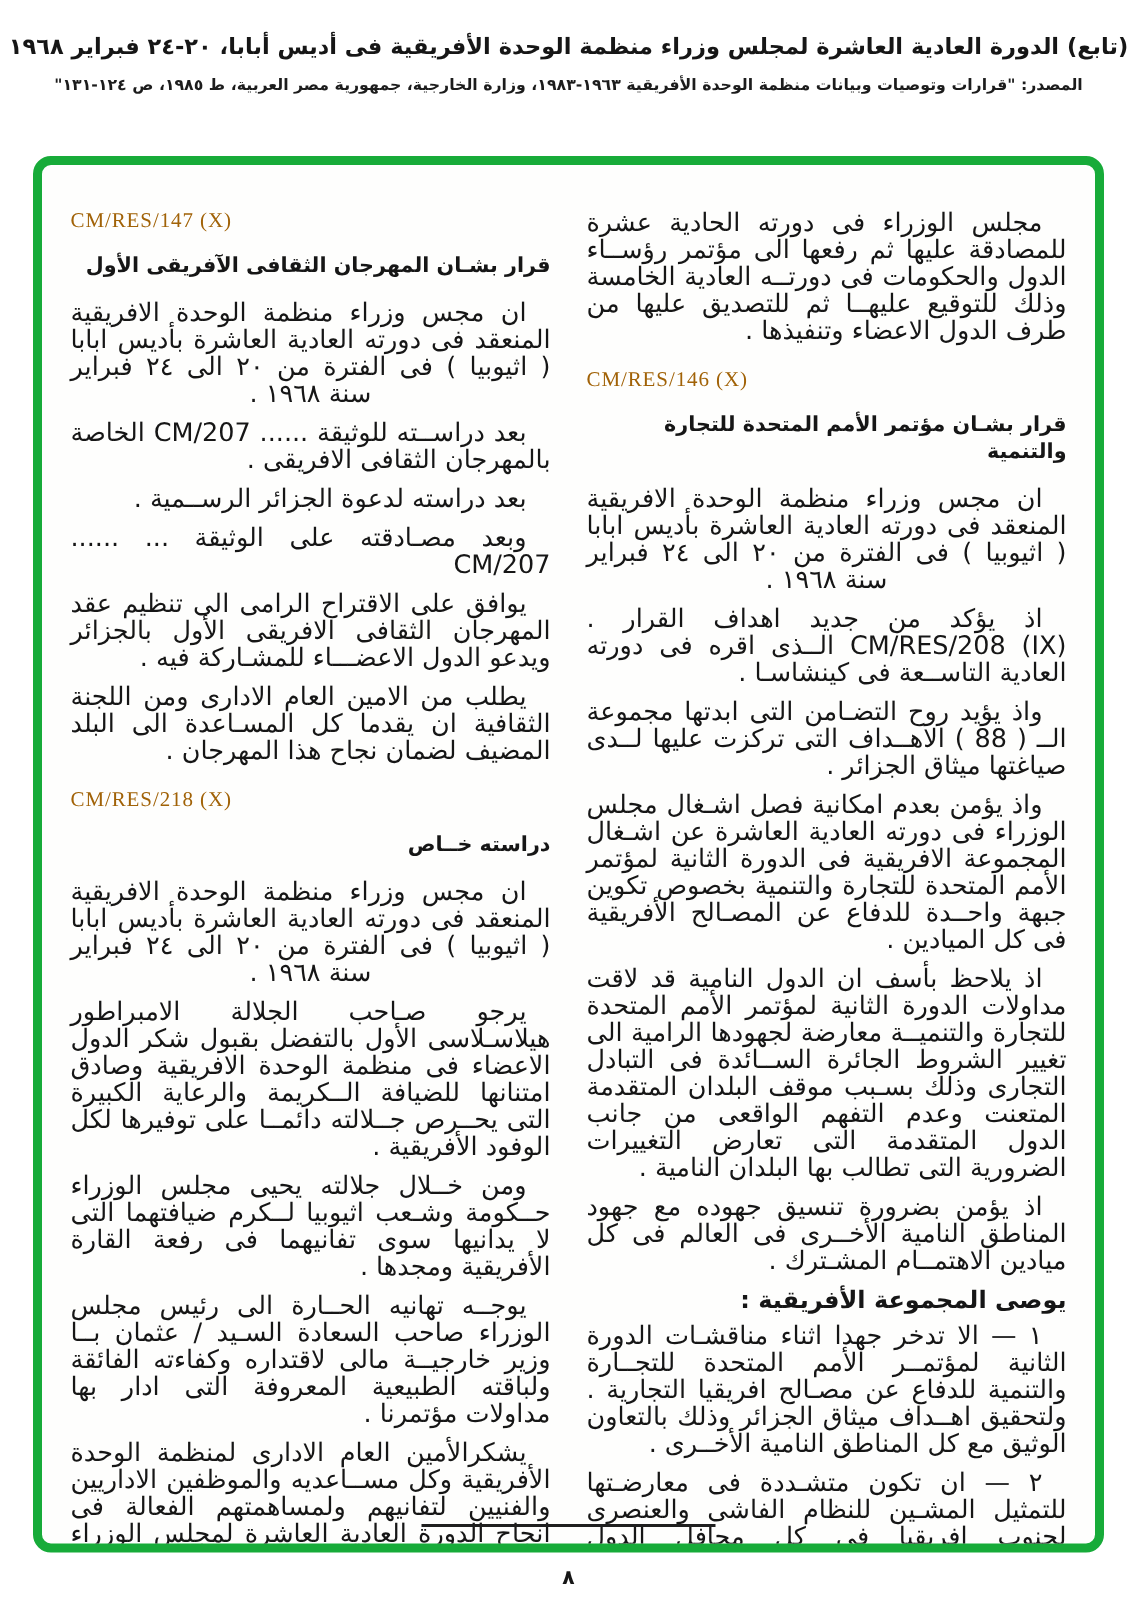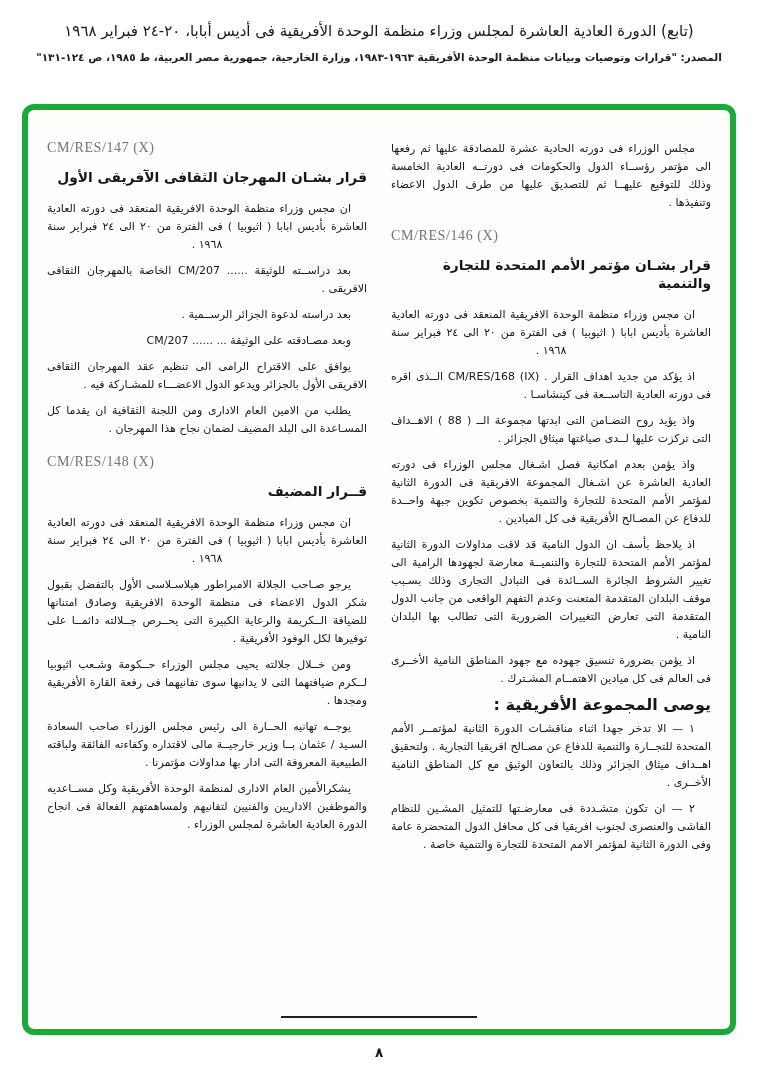--- a/index.html
+++ b/index.html
@@ -10,21 +10,21 @@
     color:#161616;
     position:relative;
     overflow:hidden;
   }
   .page-header{
     text-align:center;
     direction:rtl;
     padding-top:21px;
   }
   .doc-title{
-    font-weight:normal;
+    font-weight:bold;
     font-size:15px;
     line-height:20px;
     letter-spacing:0;
   }
   .doc-source{
     font-weight:bold;
     font-size:10.5px;
     margin-top:10px;
     color:#1c1c1c;
   }
@@ -45,36 +45,36 @@
     padding:30px 19px 0 19px;
     box-sizing:border-box;
   }
   .col{
     flex:1 1 0;
     min-width:0;
     direction:rtl;
   }
   .para{
     margin:0 0 8px 0;
-    font-size:11px;
+    font-size:17px;
     line-height:18px;
     text-align:justify;
     text-align-last:start;
     text-indent:16px;
   }
   .para.last-center{ text-align-last:center; }
   .para.tight{ margin-bottom:8px; }
   .ref{
     direction:ltr;
     text-align:left;
     font-family:"Liberation Serif","DejaVu Serif",serif;
     font-size:14px;
     letter-spacing:0.6px;
     margin:16px 0 12px 0;
-    color:#737373;
+    color:#a16207;
   }
   .col .ref:first-child{ margin-top:0; }
   .heading{
     font-size:13.8px;
     font-weight:bold;
     text-align:right;
     margin:0 0 14px 0;
     line-height:18px;
   }
   .subheading{
@@ -111,41 +111,41 @@
 </header>
 
 <div class="frame">
   <div class="columns">
 
     <section class="col">
       <p class="para">مجلس الوزراء فى دورته الحادية عشرة للمصادقة عليها ثم رفعها الى مؤتمر رؤســاء الدول والحكومات فى دورتــه العادية الخامسة وذلك للتوقيع عليهــا ثم للتصديق عليها من طرف الدول الاعضاء وتنفيذها .</p>
       <div class="ref">CM/RES/146  (X)</div>
       <h2 class="heading">قرار بشـان مؤتمر الأمم المتحدة للتجارة والتنمية</h2>
       <p class="para last-center">ان مجس وزراء منظمة الوحدة الافريقية المنعقد فى دورته العادية العاشرة بأديس ابابا ( اثيوبيا ) فى الفترة من ٢٠ الى ٢٤ فبراير سنة ١٩٦٨ .</p>
-      <p class="para">اذ يؤكد من جديد اهداف القرار . CM/RES/168 (IX) الــذى اقره فى دورته العادية التاســعة فى كينشاسـا .</p>
+      <p class="para">اذ يؤكد من جديد اهداف القرار . CM/RES/208 (IX) الــذى اقره فى دورته العادية التاســعة فى كينشاسـا .</p>
       <p class="para">واذ يؤيد روح التضـامن التى ابدتها مجموعة الــ ( 88 ) الاهــداف التى تركزت عليها لــدى صياغتها ميثاق الجزائر .</p>
       <p class="para">واذ يؤمن بعدم امكانية فصل اشـغال مجلس الوزراء فى دورته العادية العاشرة عن اشـغال المجموعة الافريقية فى الدورة الثانية لمؤتمر الأمم المتحدة للتجارة والتنمية بخصوص تكوين جبهة واحــدة للدفاع عن المصـالح الأفريقية فى كل الميادين .</p>
       <p class="para">اذ يلاحظ بأسف ان الدول النامية قد لاقت مداولات الدورة الثانية لمؤتمر الأمم المتحدة للتجارة والتنميــة معارضة لجهودها الرامية الى تغيير الشروط الجائرة الســائدة فى التبادل التجارى وذلك بسـبب موقف البلدان المتقدمة المتعنت وعدم التفهم الواقعى من جانب الدول المتقدمة التى تعارض التغييرات الضرورية التى تطالب بها البلدان النامية .</p>
       <p class="para">اذ يؤمن بضرورة تنسيق جهوده مع جهود المناطق النامية الأخــرى فى العالم فى كل ميادين الاهتمــام المشـترك .</p>
       <h3 class="subheading">يوصى المجموعة الأفريقية :</h3>
       <p class="para">١ — الا تدخر جهدا اثناء مناقشـات الدورة الثانية لمؤتمــر الأمم المتحدة للتجــارة والتنمية للدفاع عن مصـالح افريقيا التجارية . ولتحقيق اهــداف ميثاق الجزائر وذلك بالتعاون الوثيق مع كل المناطق النامية الأخــرى .</p>
       <p class="para">٢ — ان تكون متشـددة فى معارضـتها للتمثيل المشـين للنظام الفاشى والعنصرى لجنوب افريقيا فى كل محافل الدول المتحضرة عامة وفى الدورة الثانية لمؤتمر الامم المتحدة للتجارة والتنمية خاصة .</p>
     </section>
 
     <section class="col">
       <div class="ref">CM/RES/147  (X)</div>
       <h2 class="heading">قرار بشـان المهرجان الثقافى الآفريقى الأول</h2>
       <p class="para last-center">ان مجس وزراء منظمة الوحدة الافريقية المنعقد فى دورته العادية العاشرة بأديس ابابا ( اثيوبيا ) فى الفترة من ٢٠ الى ٢٤ فبراير سنة ١٩٦٨ .</p>
       <p class="para">بعد دراســته للوثيقة ...... CM/207 الخاصة بالمهرجان الثقافى الافريقى .</p>
       <p class="para">بعد دراسته لدعوة الجزائر الرســمية .</p>
       <p class="para tight">وبعد مصـادقته على الوثيقة ... ...... CM/207</p>
       <p class="para">يوافق على الاقتراح الرامى الى تنظيم عقد المهرجان الثقافى الافريقى الأول بالجزائر ويدعو الدول الاعضـــاء للمشـاركة فيه .</p>
       <p class="para">يطلب من الامين العام الادارى ومن اللجنة الثقافية ان يقدما كل المسـاعدة الى البلد المضيف لضمان نجاح هذا المهرجان .</p>
-      <div class="ref">CM/RES/148  (X)</div>
-      <h2 class="heading">قــرار المضيف</h2>
+      <div class="ref">CM/RES/218  (X)</div>
+      <h2 class="heading">دراسته خــاص</h2>
       <p class="para last-center">ان مجس وزراء منظمة الوحدة الافريقية المنعقد فى دورته العادية العاشرة بأديس ابابا ( اثيوبيا ) فى الفترة من ٢٠ الى ٢٤ فبراير سنة ١٩٦٨ .</p>
       <p class="para">يرجو صـاحب الجلالة الامبراطور هيلاسـلاسى الأول بالتفضل بقبول شكر الدول الاعضاء فى منظمة الوحدة الافريقية وصادق امتنانها للضيافة الــكريمة والرعاية الكبيرة التى يحــرص جــلالته دائمــا على توفيرها لكل الوفود الأفريقية .</p>
       <p class="para">ومن خــلال جلالته يحيى مجلس الوزراء حــكومة وشـعب اثيوبيا لــكرم ضيافتهما التى لا يدانيها سوى تفانيهما فى رفعة القارة الأفريقية ومجدها .</p>
       <p class="para">يوجــه تهانيه الحــارة الى رئيس مجلس الوزراء صاحب السعادة السـيد / عثمان بــا وزير خارجيــة مالى لاقتداره وكفاءته الفائقة ولباقته الطبيعية المعروفة التى ادار بها مداولات مؤتمرنا .</p>
       <p class="para">يشكرالأمين العام الادارى لمنظمة الوحدة الأفريقية وكل مســاعديه والموظفين الاداريين والفنيين لتفانيهم ولمساهمتهم الفعالة فى انجاح الدورة العادية العاشرة لمجلس الوزراء .</p>
     </section>
 
   </div>
   <div class="end-rule"></div>
 </div>

